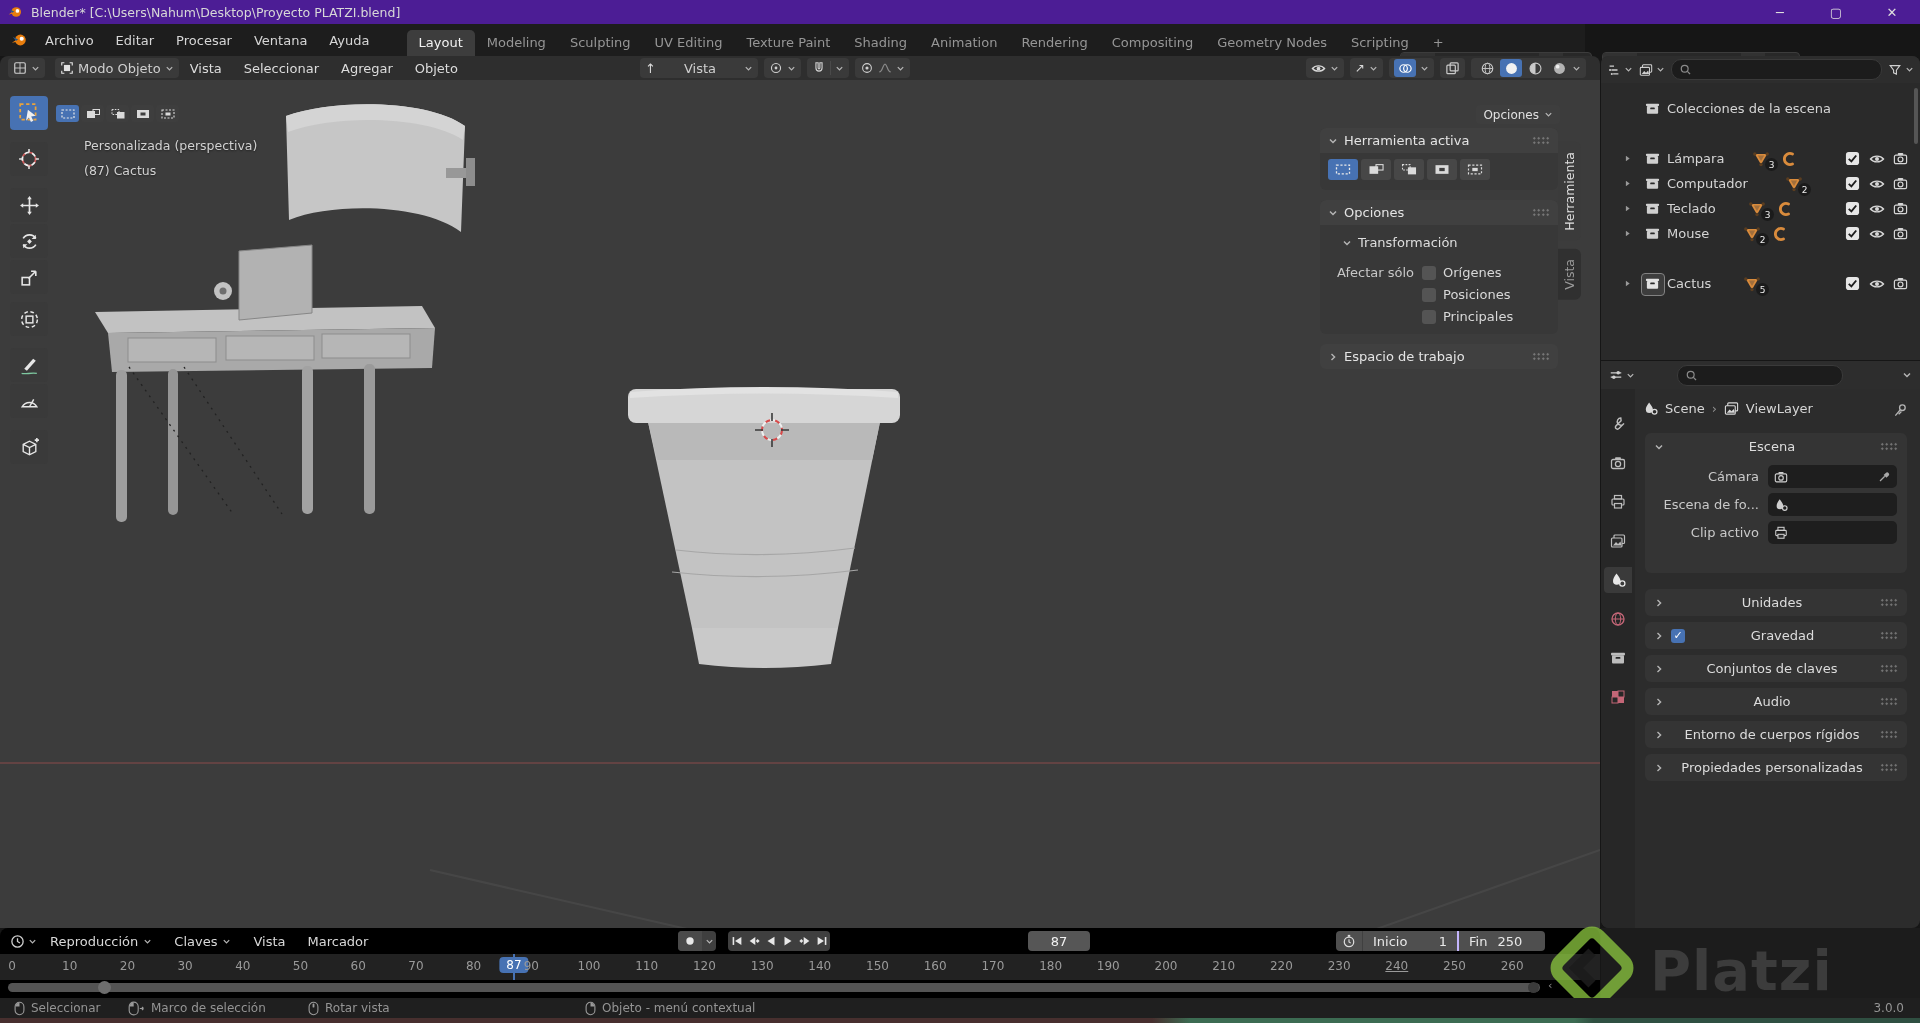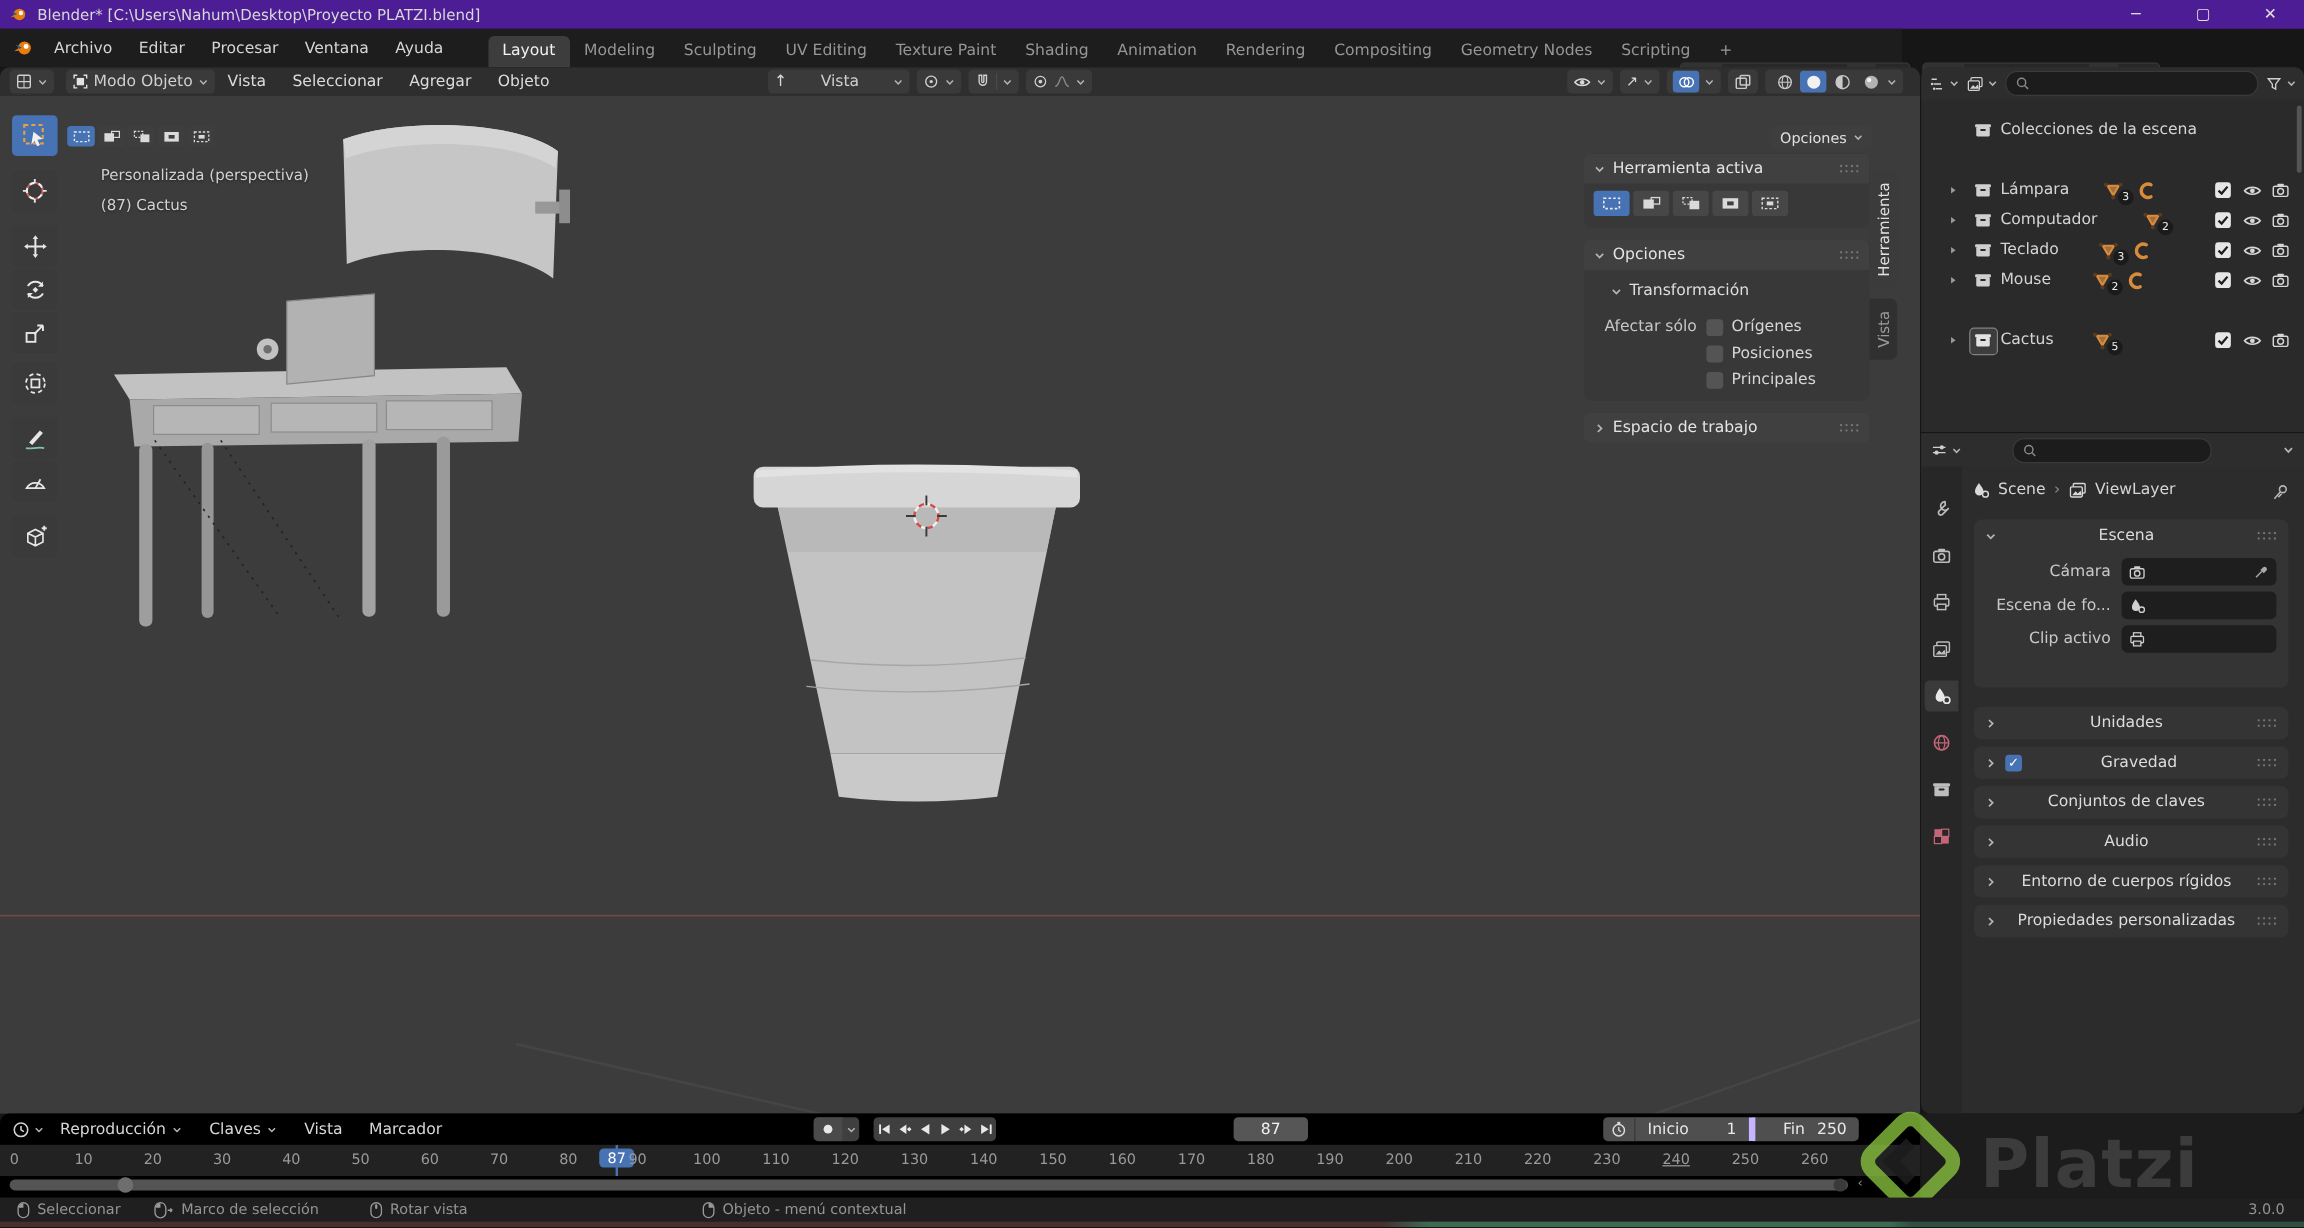--- a/index.html
+++ b/index.html
@@ -1210,21 +1210,21 @@
       <div class="abs flex" style="left:1336px;top:3px">
         <span class="sefield" style="border-radius:4px 0 0 4px;padding:0 6px">
           <svg class="ic" width="14" height="14" color="#dcdcdc">
               <use href="#i-stopwatch"></use>
             </svg>
         </span>
         <span class="sefield" style="width:74px;justify-content:space-between;border-left:1px solid #404040">
           <span>Inicio</span>
           <span>1</span>
         </span>
-        <span class="sefield" style="width:66px;justify-content:flex-end;border-left:6px solid #c4b5fd;border-radius:0 4px 4px 0">
+        <span class="sefield" style="width:66px;justify-content:flex-start;border-left:2px solid #c4b5fd;border-radius:0 4px 4px 0">
           <span>Fin</span>
           <span>250</span>
         </span>
       </div>
     </div>
 
     <div class="tl-ruler">
       <span class="playhead" style="left: 512.99px;"></span>
       <span class="framebadge" style="left: 513.99px;">87</span>
     <span class="tick" style="left: 12px;">0</span>

